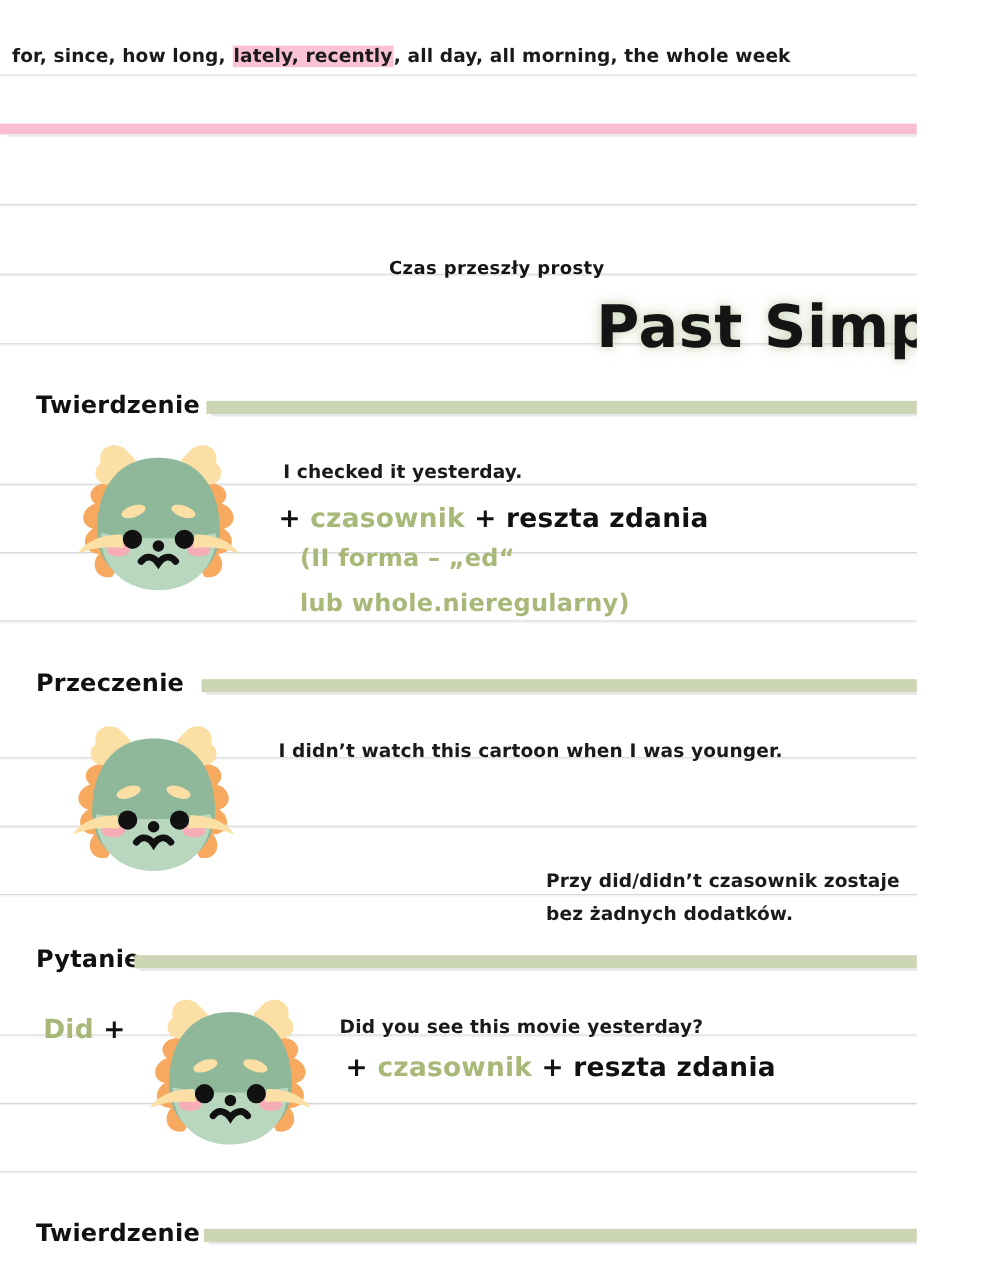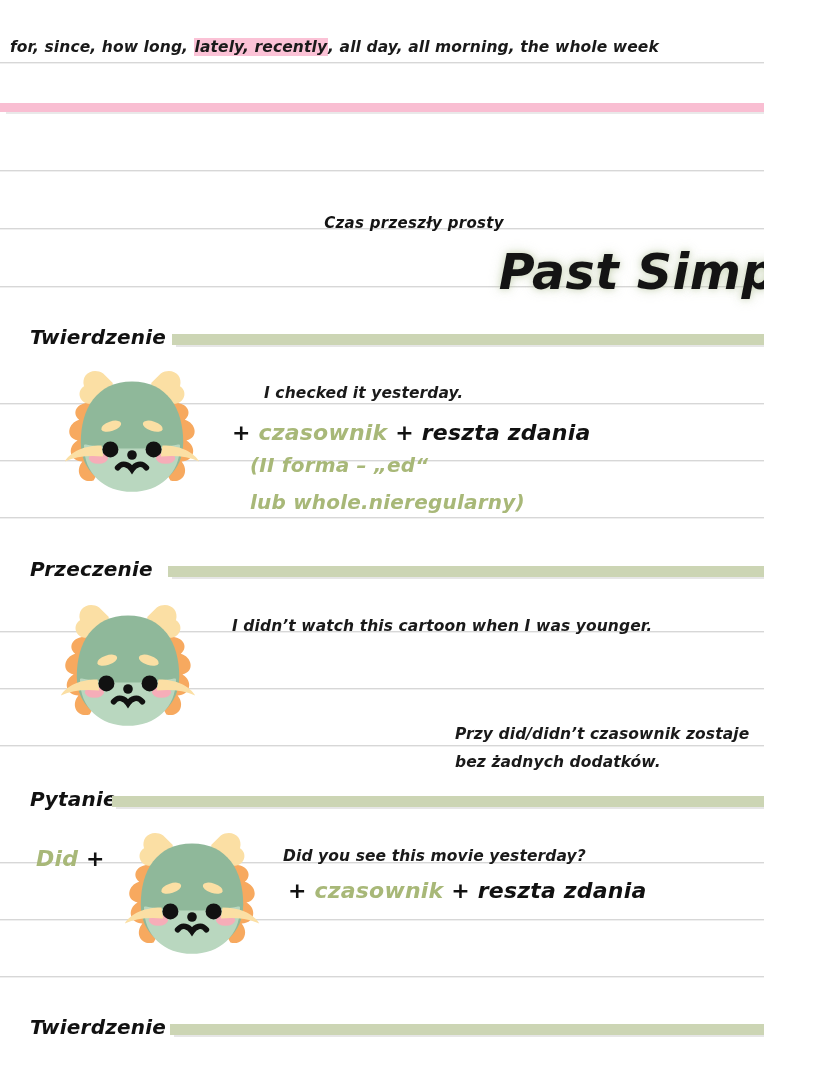--- a/index.html
+++ b/index.html
@@ -3,21 +3,21 @@
 <meta charset="utf-8">
 <style>
   html,body{margin:0;padding:0;}
   body{
     width:828px;height:1070px;
     background:#ffffff;
     font-family:"DejaVu Sans", sans-serif;
     overflow:hidden;
     position:relative;
   }
-  .page{position:relative;width:764px;height:1070px;overflow:hidden;font-style:italic;}
+  .page{position:relative;width:764px;height:1070px;overflow:hidden;}
 
   
   .rule{
     position:absolute;left:0;width:818px;height:1px;
     background:#d7d7d7;
   }
   .rule::after{
     content:"";position:absolute;left:0;top:1px;width:100%;height:1px;
     background:#efefef;
   }
@@ -152,21 +152,21 @@
 
       <circle cx="73" cy="113" r="10" fill="#111"></circle>
       <circle cx="127" cy="113" r="10" fill="#111"></circle>
 
       <circle cx="100" cy="120" r="6" fill="#111"></circle>
 
       <path d="M82 136 C88 128 96 132 100 138 C104 132 112 128 118 136" stroke="#111" stroke-width="7" fill="none" stroke-linecap="round"></path>
     </g>
   </svg>
 
-  <div class="sent" style="left:236px;top:384px;margin-left:28px;">I checked it yesterday.</div>
+  <div class="sent" style="left:236px;top:384px;">I checked it yesterday.</div>
   <div class="formula" style="left:232px;top:420px;">
     <span>+ </span><span class="g">czasownik</span><span> + </span><span>reszta zdania</span>
   </div>
   <div class="note-green" style="left:250px;top:453px;">(II forma – „ed“</div>
   <div class="note-green" style="left:250px;top:490px;">lub whole.nieregularny)</div>
 
   <div class="sec-head" style="left:12px;top:557px;">Przeczenie</div>
   <div class="green-bar" style="left:168px;top:566px;width:660px;"></div>
 
   <svg class="dragon" viewBox="0 0 200 180" style="left:48px;top:590px;width:160px;height:150px;">

